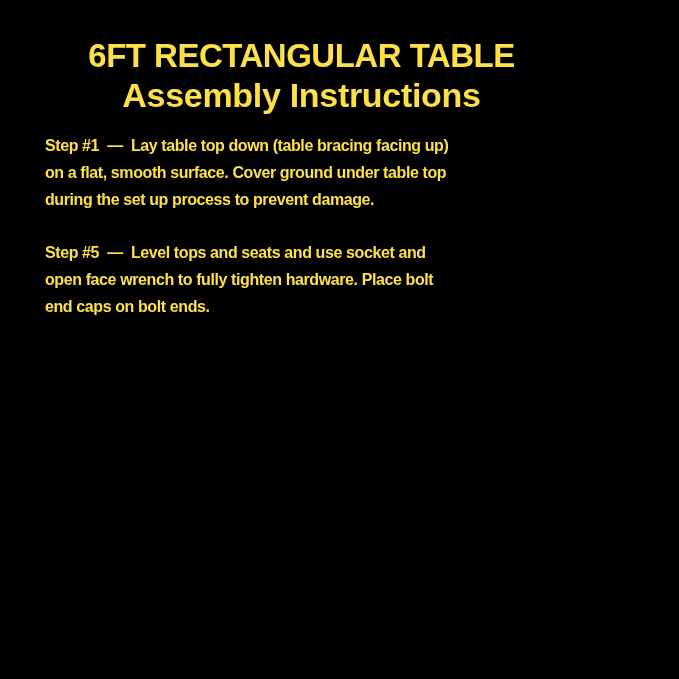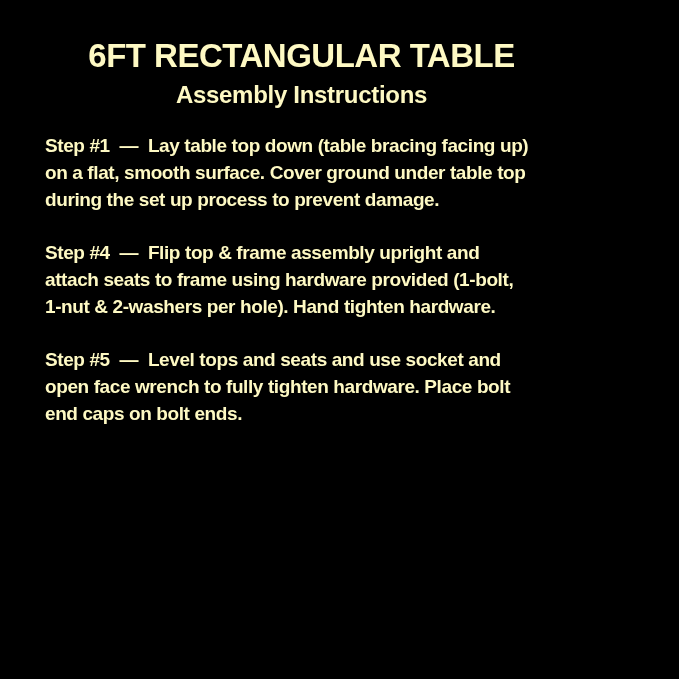--- a/index.html
+++ b/index.html
@@ -11,66 +11,63 @@
     width: 679px;
     height: 679px;
     overflow: hidden;
     font-family: "Liberation Sans", sans-serif;
   }
   .card {
     box-sizing: border-box;
     width: 596px;
     height: 679px;
     background: #000000;
-    color: #fef9c3;
+    color: #fde047;
     padding: 34px 38px 0 45px;
   }
   .header {
     text-align: center;
     margin: 0 0 20px 0;
   }
   .title {
     font-size: 33px;
     font-weight: 700;
     letter-spacing: -0.5px;
     line-height: 44px;
     margin: 0;
     white-space: nowrap;
   }
   .subtitle {
-    font-size: 24px;
+    font-size: 34px;
     font-weight: 700;
     letter-spacing: -0.3px;
     line-height: 34px;
     margin: 0;
   }
   .steps {
     max-width: 600px;
   }
   .step {
-    font-size: 19px;
+    font-size: 16px;
     font-weight: 700;
     letter-spacing: -0.4px;
     line-height: 27px;
     margin: 0 0 26px 0;
     white-space: pre-wrap;
   }
 </style>
 </head>
 <body>
 
 <div class="card">
   <div class="header">
     <h1 class="title">6FT RECTANGULAR TABLE</h1>
     <h2 class="subtitle">Assembly Instructions</h2>
   </div>
   <div class="steps">
     <p class="step">Step #1  —  Lay table top down (table bracing facing up)
 on a flat, smooth surface. Cover ground under table top
 during the set up process to prevent damage.</p>
-    <p class="step">Step #4  —  Flip top &amp; frame assembly upright and
-attach seats to frame using hardware provided (1-bolt,
-1-nut &amp; 2-washers per hole). Hand tighten hardware.</p>
     <p class="step">Step #5  —  Level tops and seats and use socket and
 open face wrench to fully tighten hardware. Place bolt
 end caps on bolt ends.</p>
   </div>
 </div>
 
 </body></html>

